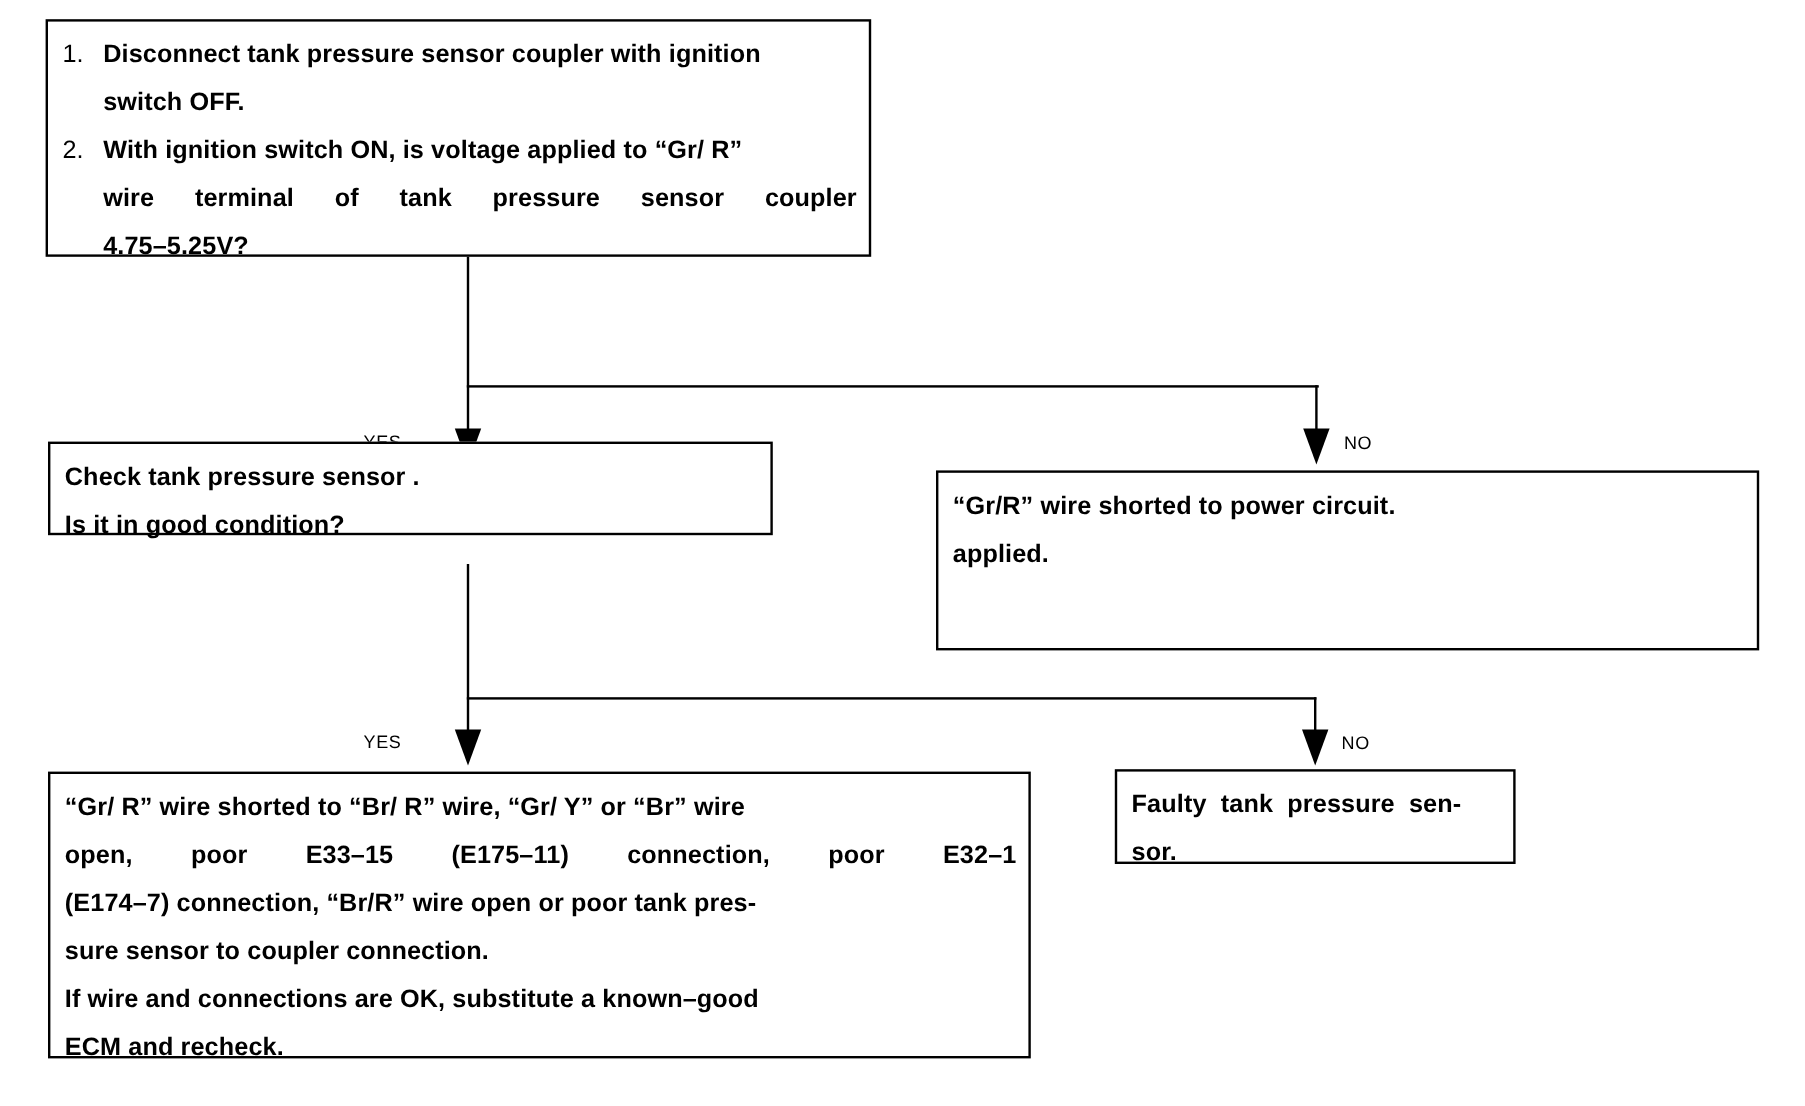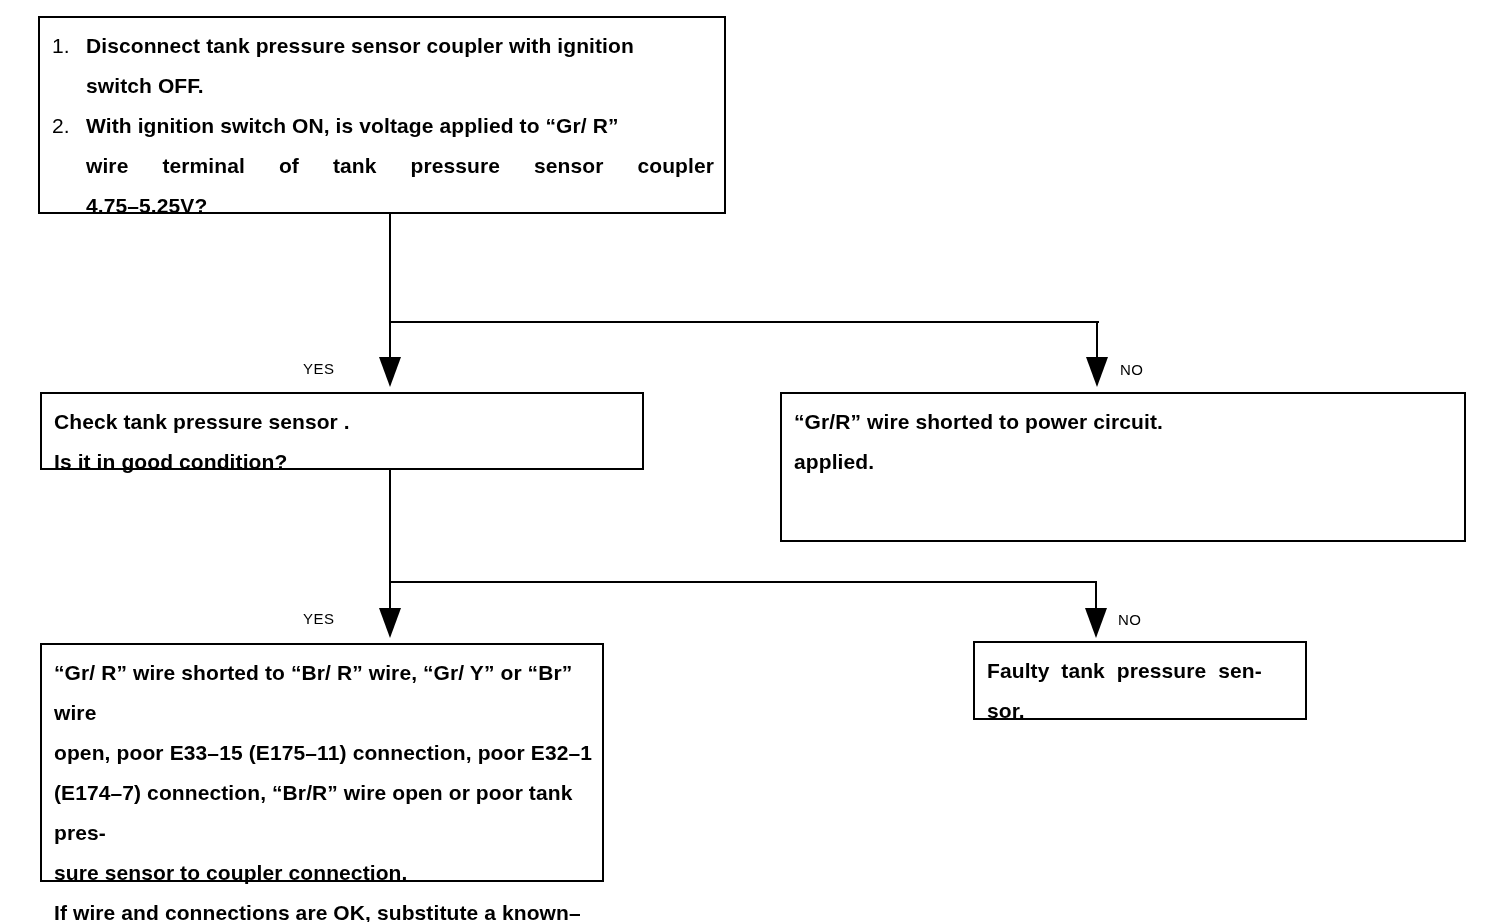--- a/index.html
+++ b/index.html
@@ -50,24 +50,24 @@
     left: 0;
     top: 0;
   }
   .justified {
     text-align: justify;
     text-align-last: justify;
   }
 
   
   #box-top        { left: 38px;  top: 16px;  width: 688px;  height: 198px; }
-  #box-check      { left: 40px;  top: 392px; width: 604px;  height: 78px;  }
+  #box-check      { left: 40px;  top: 368px; width: 604px;  height: 78px;  }
   #box-shorted    { left: 780px; top: 392px; width: 686px;  height: 150px; }
-  #box-wire-fault { left: 40px;  top: 643px; width: 564px;  height: 239px; }
-  #box-faulty     { left: 929px; top: 641px; width: 334px;  height: 79px; margin-left: 44px;  }
+  #box-wire-fault { left: 40px;  top: 643px; width: 819px;  height: 239px; }
+  #box-faulty     { left: 929px; top: 641px; width: 334px;  height: 79px;  }
 
   
   .vline {
     position: absolute;
     width: 2px;
     background: #000000;
   }
   .hline {
     position: absolute;
     height: 2px;

